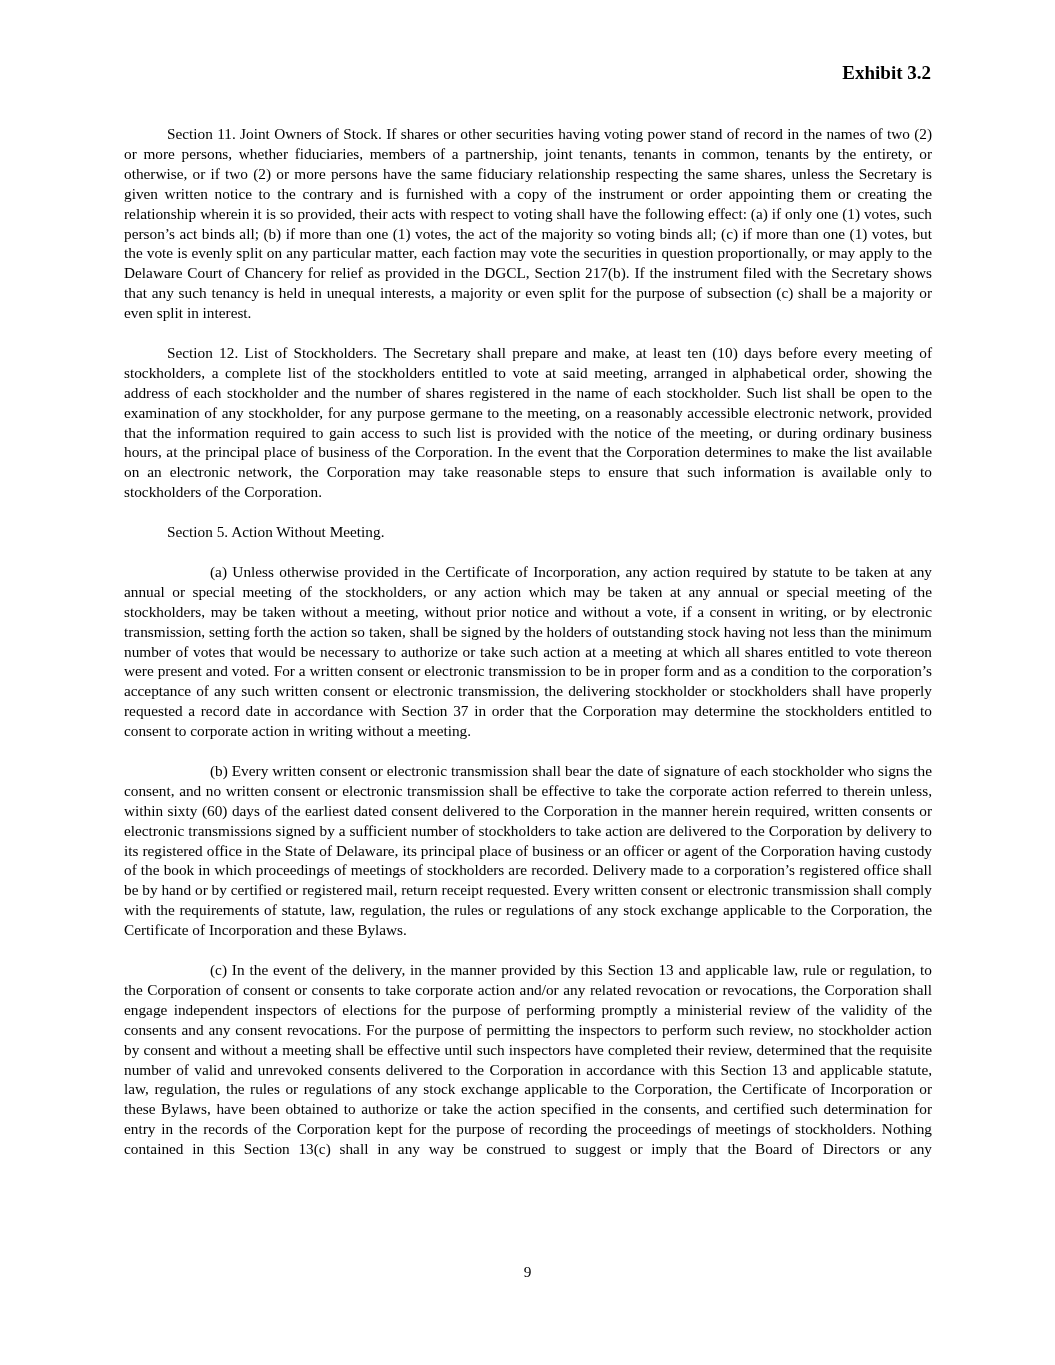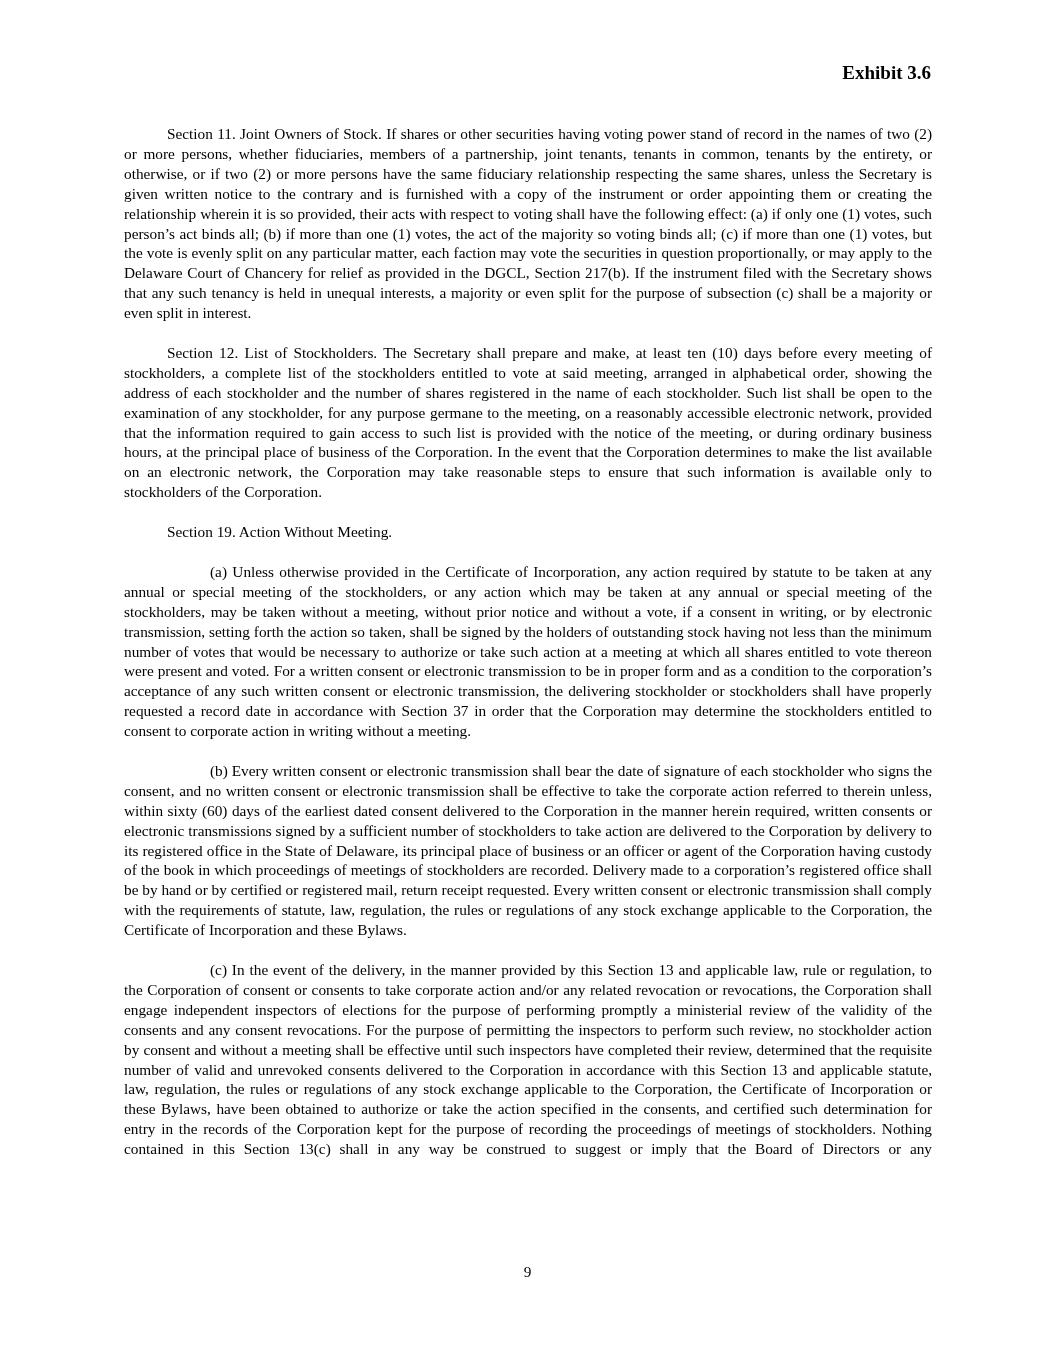--- a/index.html
+++ b/index.html
@@ -50,29 +50,29 @@
       text-align: center;
       font-size: 15.3px;
       line-height: 20px;
     }
   </style>
 </head>
 <body>
 
 <div>
 
-  <h1 class="exhibit">Exhibit 3.6</h1>
+  <h1 class="exhibit">Exhibit 3.2</h1>
 
   <div class="content">
 
     <p class="indent1"><span class="b">Section 11. Joint Owners of Stock.</span><span> If shares or other securities having voting power stand of record in the names of two (2) or more persons, whether fiduciaries, members of a partnership, joint tenants, tenants in common, tenants by the entirety, or otherwise, or if two (2) or more persons have the same fiduciary relationship respecting the same shares, unless the Secretary is given written notice to the contrary and is furnished with a copy of the instrument or order appointing them or creating the relationship wherein it is so provided, their acts with respect to voting shall have the following effect: (a) if only one (1) votes, such person’s act binds all; (b) if more than one (1) votes, the act of the majority so voting binds all; (c) if more than one (1) votes, but the vote is evenly split on any particular matter, each faction may vote the securities in question proportionally, or may apply to the Delaware Court of Chancery for relief as provided in the DGCL, Section 217(b). If the instrument filed with the Secretary shows that any such tenancy is held in unequal interests, a majority or even split for the purpose of subsection (c) shall be a majority or even split in interest.</span></p>
 
     <p class="indent1"><span class="b">Section 12. List of Stockholders.</span><span> The Secretary shall prepare and make, at least ten (10) days before every meeting of stockholders, a complete list of the stockholders entitled to vote at said meeting, arranged in alphabetical order, showing the address of each stockholder and the number of shares registered in the name of each stockholder. Such list shall be open to the examination of any stockholder, for any purpose germane to the meeting, on a reasonably accessible electronic network, provided that the information required to gain access to such list is provided with the notice of the meeting, or during ordinary business hours, at the principal place of business of the Corporation. In the event that the Corporation determines to make the list available on an electronic network, the Corporation may take reasonable steps to ensure that such information is available only to stockholders of the Corporation.</span></p>
 
-    <p class="heading-only"><span class="b">Section 19. Action Without Meeting.</span></p>
+    <p class="heading-only"><span class="b">Section 5. Action Without Meeting.</span></p>
 
     <p class="indent2"><span class="b">(a)</span><span> Unless otherwise provided in the Certificate of Incorporation, any action required by statute to be taken at any annual or special meeting of the stockholders, or any action which may be taken at any annual or special meeting of the stockholders, may be taken without a meeting, without prior notice and without a vote, if a consent in writing, or by electronic transmission, setting forth the action so taken, shall be signed by the holders of outstanding stock having not less than the minimum number of votes that would be necessary to authorize or take such action at a meeting at which all shares entitled to vote thereon were present and voted.  For a written consent or electronic transmission to be in proper form and as a condition to the corporation’s acceptance of any such written consent or electronic transmission, the delivering stockholder or stockholders shall have properly requested a record date in accordance with Section 37 in order that the Corporation may determine the stockholders entitled to consent to corporate action in writing without a meeting.</span></p>
 
     <p class="indent2"><span class="b">(b)</span><span> Every written consent or electronic transmission shall bear the date of signature of each stockholder who signs the consent, and no written consent or electronic transmission shall be effective to take the corporate action referred to therein unless, within sixty (60) days of the earliest dated consent delivered to the Corporation in the manner herein required, written consents or electronic transmissions signed by a sufficient number of stockholders to take action are delivered to the Corporation by delivery to its registered office in the State of Delaware, its principal place of business or an officer or agent of the Corporation having custody of the book in which proceedings of meetings of stockholders are recorded. Delivery made to a corporation’s registered office shall be by hand or by certified or registered mail, return receipt requested.  Every written consent or electronic transmission shall comply with the requirements of statute, law, regulation, the rules or regulations of any stock exchange applicable to the Corporation, the Certificate of Incorporation and these Bylaws.</span></p>
 
     <p class="indent2" style="text-align-last: justify;"><span class="b">(c)</span><span> In the event of the delivery, in the manner provided by this Section 13 and applicable law, rule or regulation, to the Corporation of consent or consents to take corporate action and/or any related revocation or revocations, the Corporation shall engage independent inspectors of elections for the purpose of performing promptly a ministerial review of the validity of the consents and any consent revocations.  For the purpose of permitting the inspectors to perform such review, no stockholder action by consent and without a meeting shall be effective until such inspectors have completed their review, determined that the requisite number of valid and unrevoked consents delivered to the Corporation in accordance with this Section 13 and applicable statute, law, regulation, the rules or regulations of any stock exchange applicable to the Corporation, the Certificate of Incorporation or these Bylaws, have been obtained to authorize or take the action specified in the consents, and certified such determination for entry in the records of the Corporation kept for the purpose of recording the proceedings of meetings of stockholders.  Nothing contained in this Section 13(c) shall in any way be construed to suggest or imply that the Board of Directors or any</span></p>
 
   </div>
 
   <div class="page-number">9</div>

